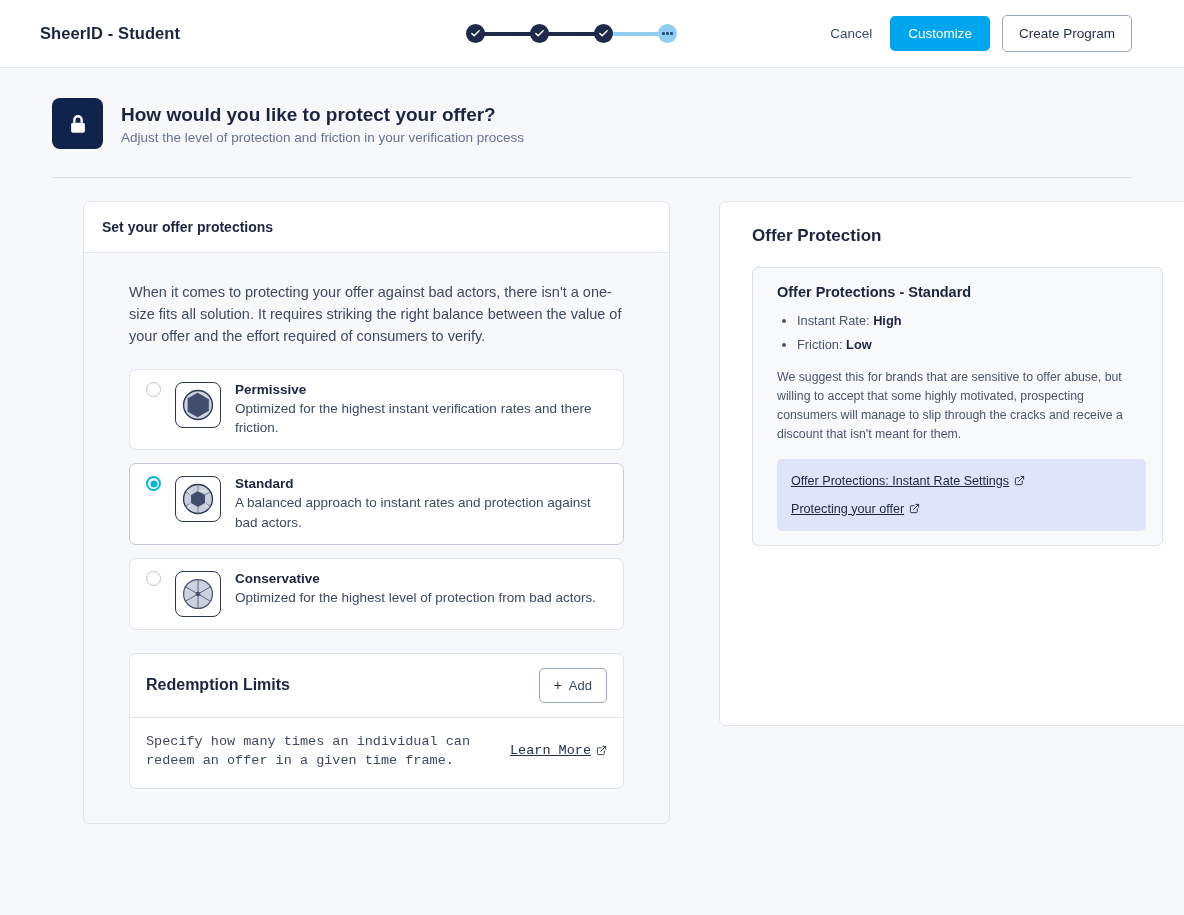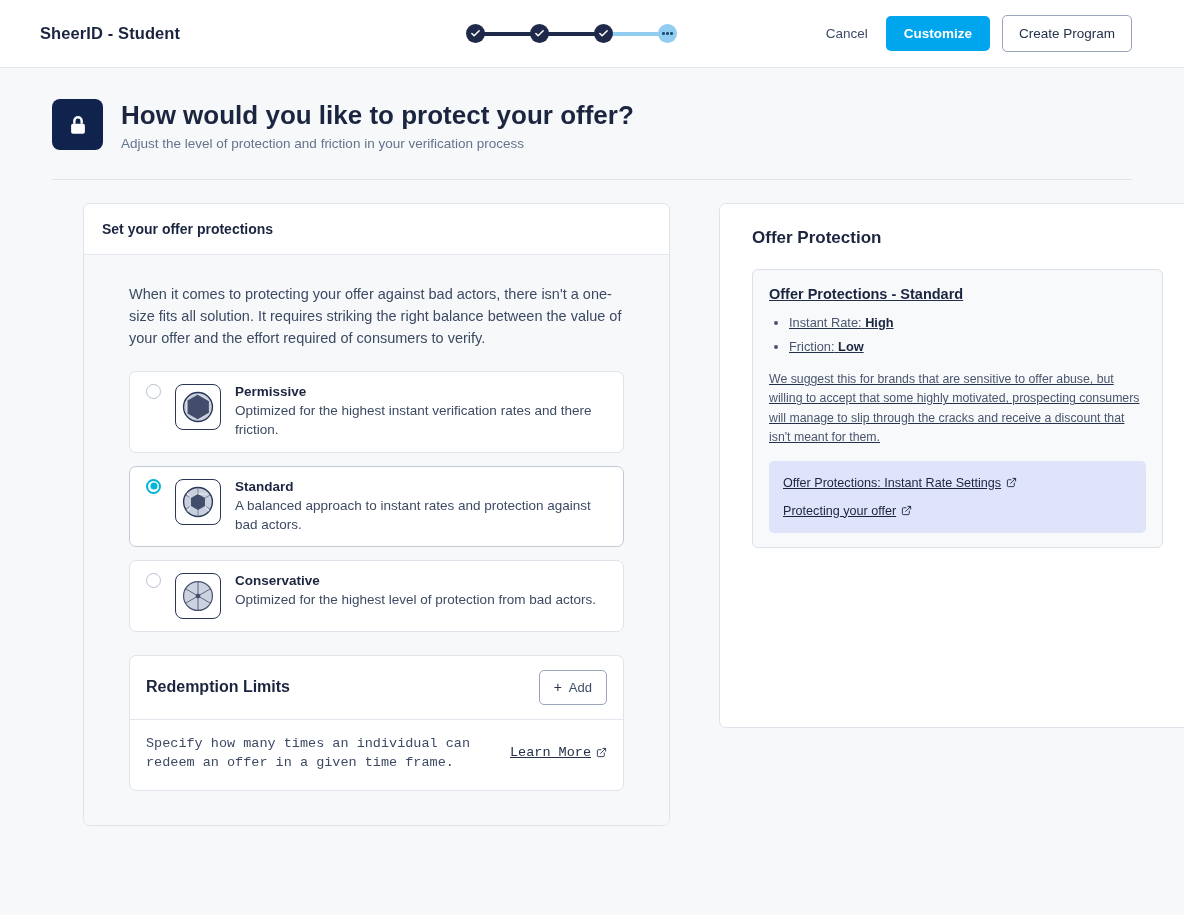--- a/index.html
+++ b/index.html
@@ -88,21 +88,21 @@
     cursor: pointer;
     padding: 8px 6px;
   }
   .btn-primary {
     background: #00a6ed;
     color: #ffffff;
     border: none;
     border-radius: 5px;
     font-family: inherit;
     font-size: 13.5px;
-    font-weight: 700;
+    font-weight: 400;
     padding: 10px 18px;
     cursor: pointer;
   }
   .btn-outline {
     background: #ffffff;
     color: #25314c;
     border: 1px solid #9aa5bb;
     border-radius: 5px;
     font-family: inherit;
     font-size: 13.5px;
@@ -121,21 +121,21 @@
     width: 51px;
     height: 51px;
     border-radius: 8px;
     background: #10234d;
     display: flex;
     align-items: center;
     justify-content: center;
     flex: none;
   }
   .page-title {
-    font-size: 26px;
+    font-size: 19px;
     font-weight: 700;
     color: #1b2540;
     line-height: 1.35;
   }
   .page-sub {
     font-size: 13.5px;
     color: #657characters;
     color: #65748d;
     margin-top: 3px;
   }
@@ -302,22 +302,21 @@
   .right-title {
     font-size: 17px;
     font-weight: 700;
     color: #1b2540;
     margin-bottom: 21px;
   }
   .protect-box {
     border: 1px solid #dbe0e9;
     border-radius: 6px;
     background: #f8f9fb;
-    padding: 16px 16px 14px 16px;
-    text-decoration: underline;
+    padding: 16px 16px 14px 24px;
   }
   .pb-title {
     font-size: 14.5px;
     font-weight: 600;
     color: #1b2540;
     margin-bottom: 9px;
   }
   .pb-list {
     list-style: disc;
     margin: 0 0 12px 20px;

